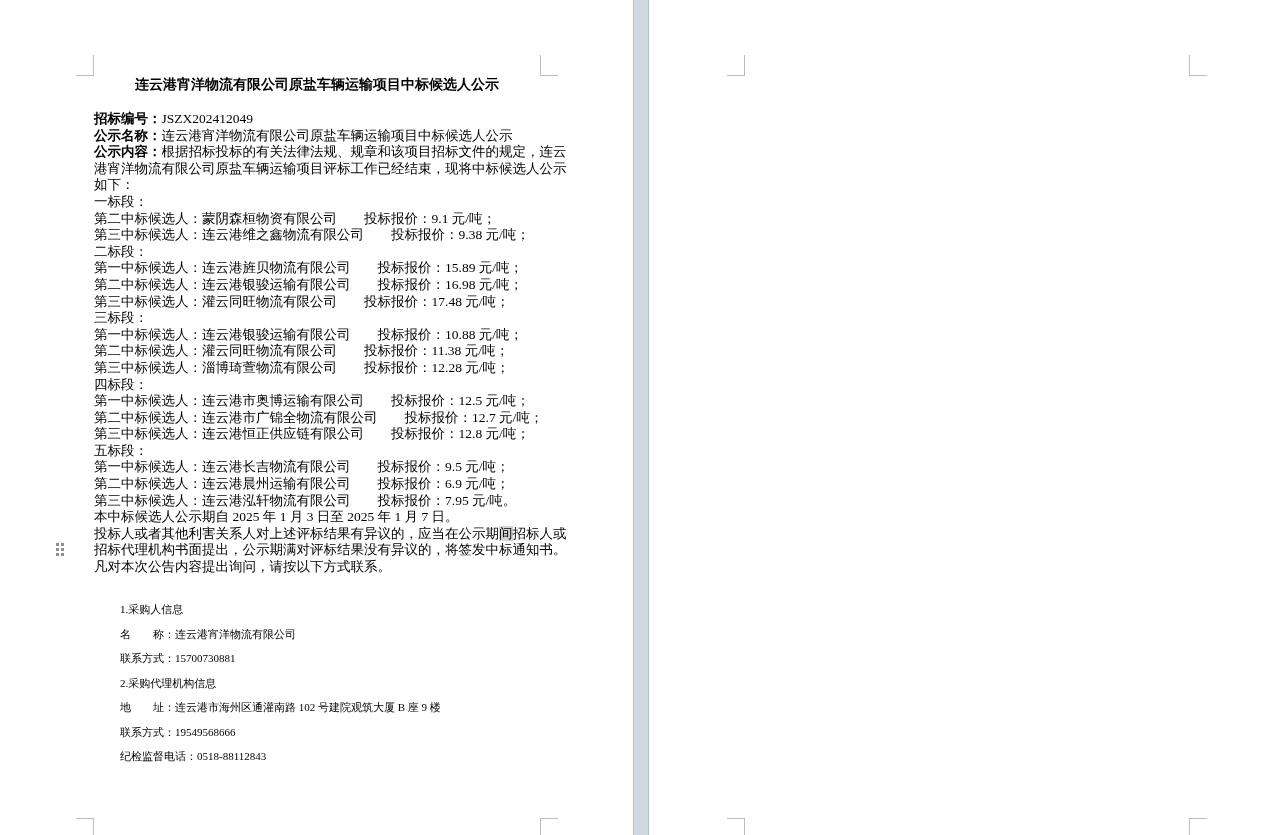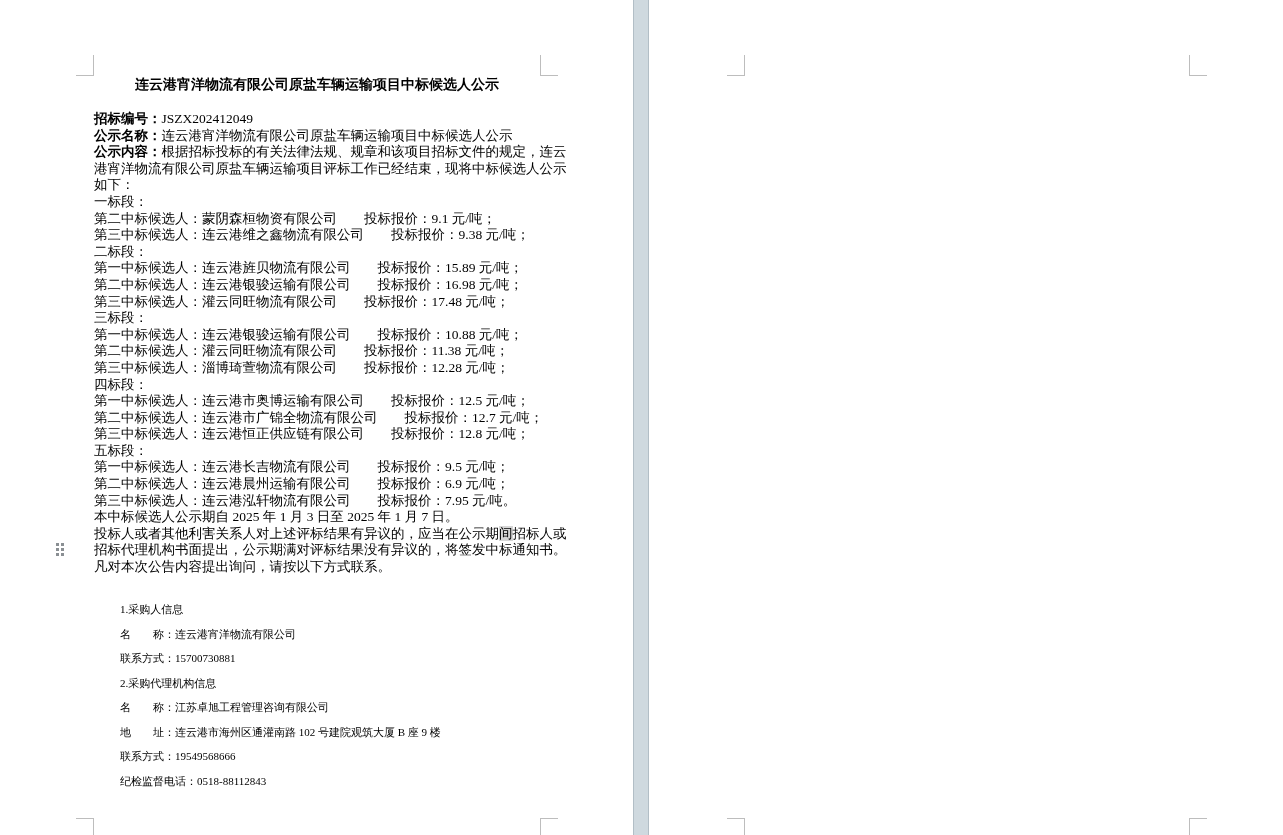--- a/index.html
+++ b/index.html
@@ -92,21 +92,20 @@
       <div class="line"><span>本中标候选人公示期自 2025 年 1 月 3 日至 2025 年 1 月 7 日。</span></div>
       <div class="line"><span>投标人或者其他利害关系人对上述评标结果有异议的，应当在公示期</span><span class="hl">间</span><span>招标人或</span></div>
       <div class="line"><span>招标代理机构书面提出，公示期满对评标结果没有异议的，将签发中标通知书。</span></div>
       <div class="line"><span>凡对本次公告内容提出询问，请按以下方式联系。</span></div>
     </div>
   <div class="contact-block">
       <div class="line"><span>1.采购人信息</span></div>
       <div class="line"><span>名　　称：连云港宵洋物流有限公司</span></div>
       <div class="line"><span>联系方式：15700730881</span></div>
       <div class="line"><span>2.采购代理机构信息</span></div>
-      <div class="line"><span>名　　称：江苏卓旭工程管理咨询有限公司</span></div>
       <div class="line"><span>地　　址：连云港市海州区通灌南路 102 号建院观筑大厦 B 座 9 楼</span></div>
       <div class="line"><span>联系方式：19549568666</span></div>
       <div class="line"><span>纪检监督电话：0518-88112843</span></div>
     </div>
 </div>
 
 <div class="page-gap"></div>
 
 <div class="page" id="page2">
   

